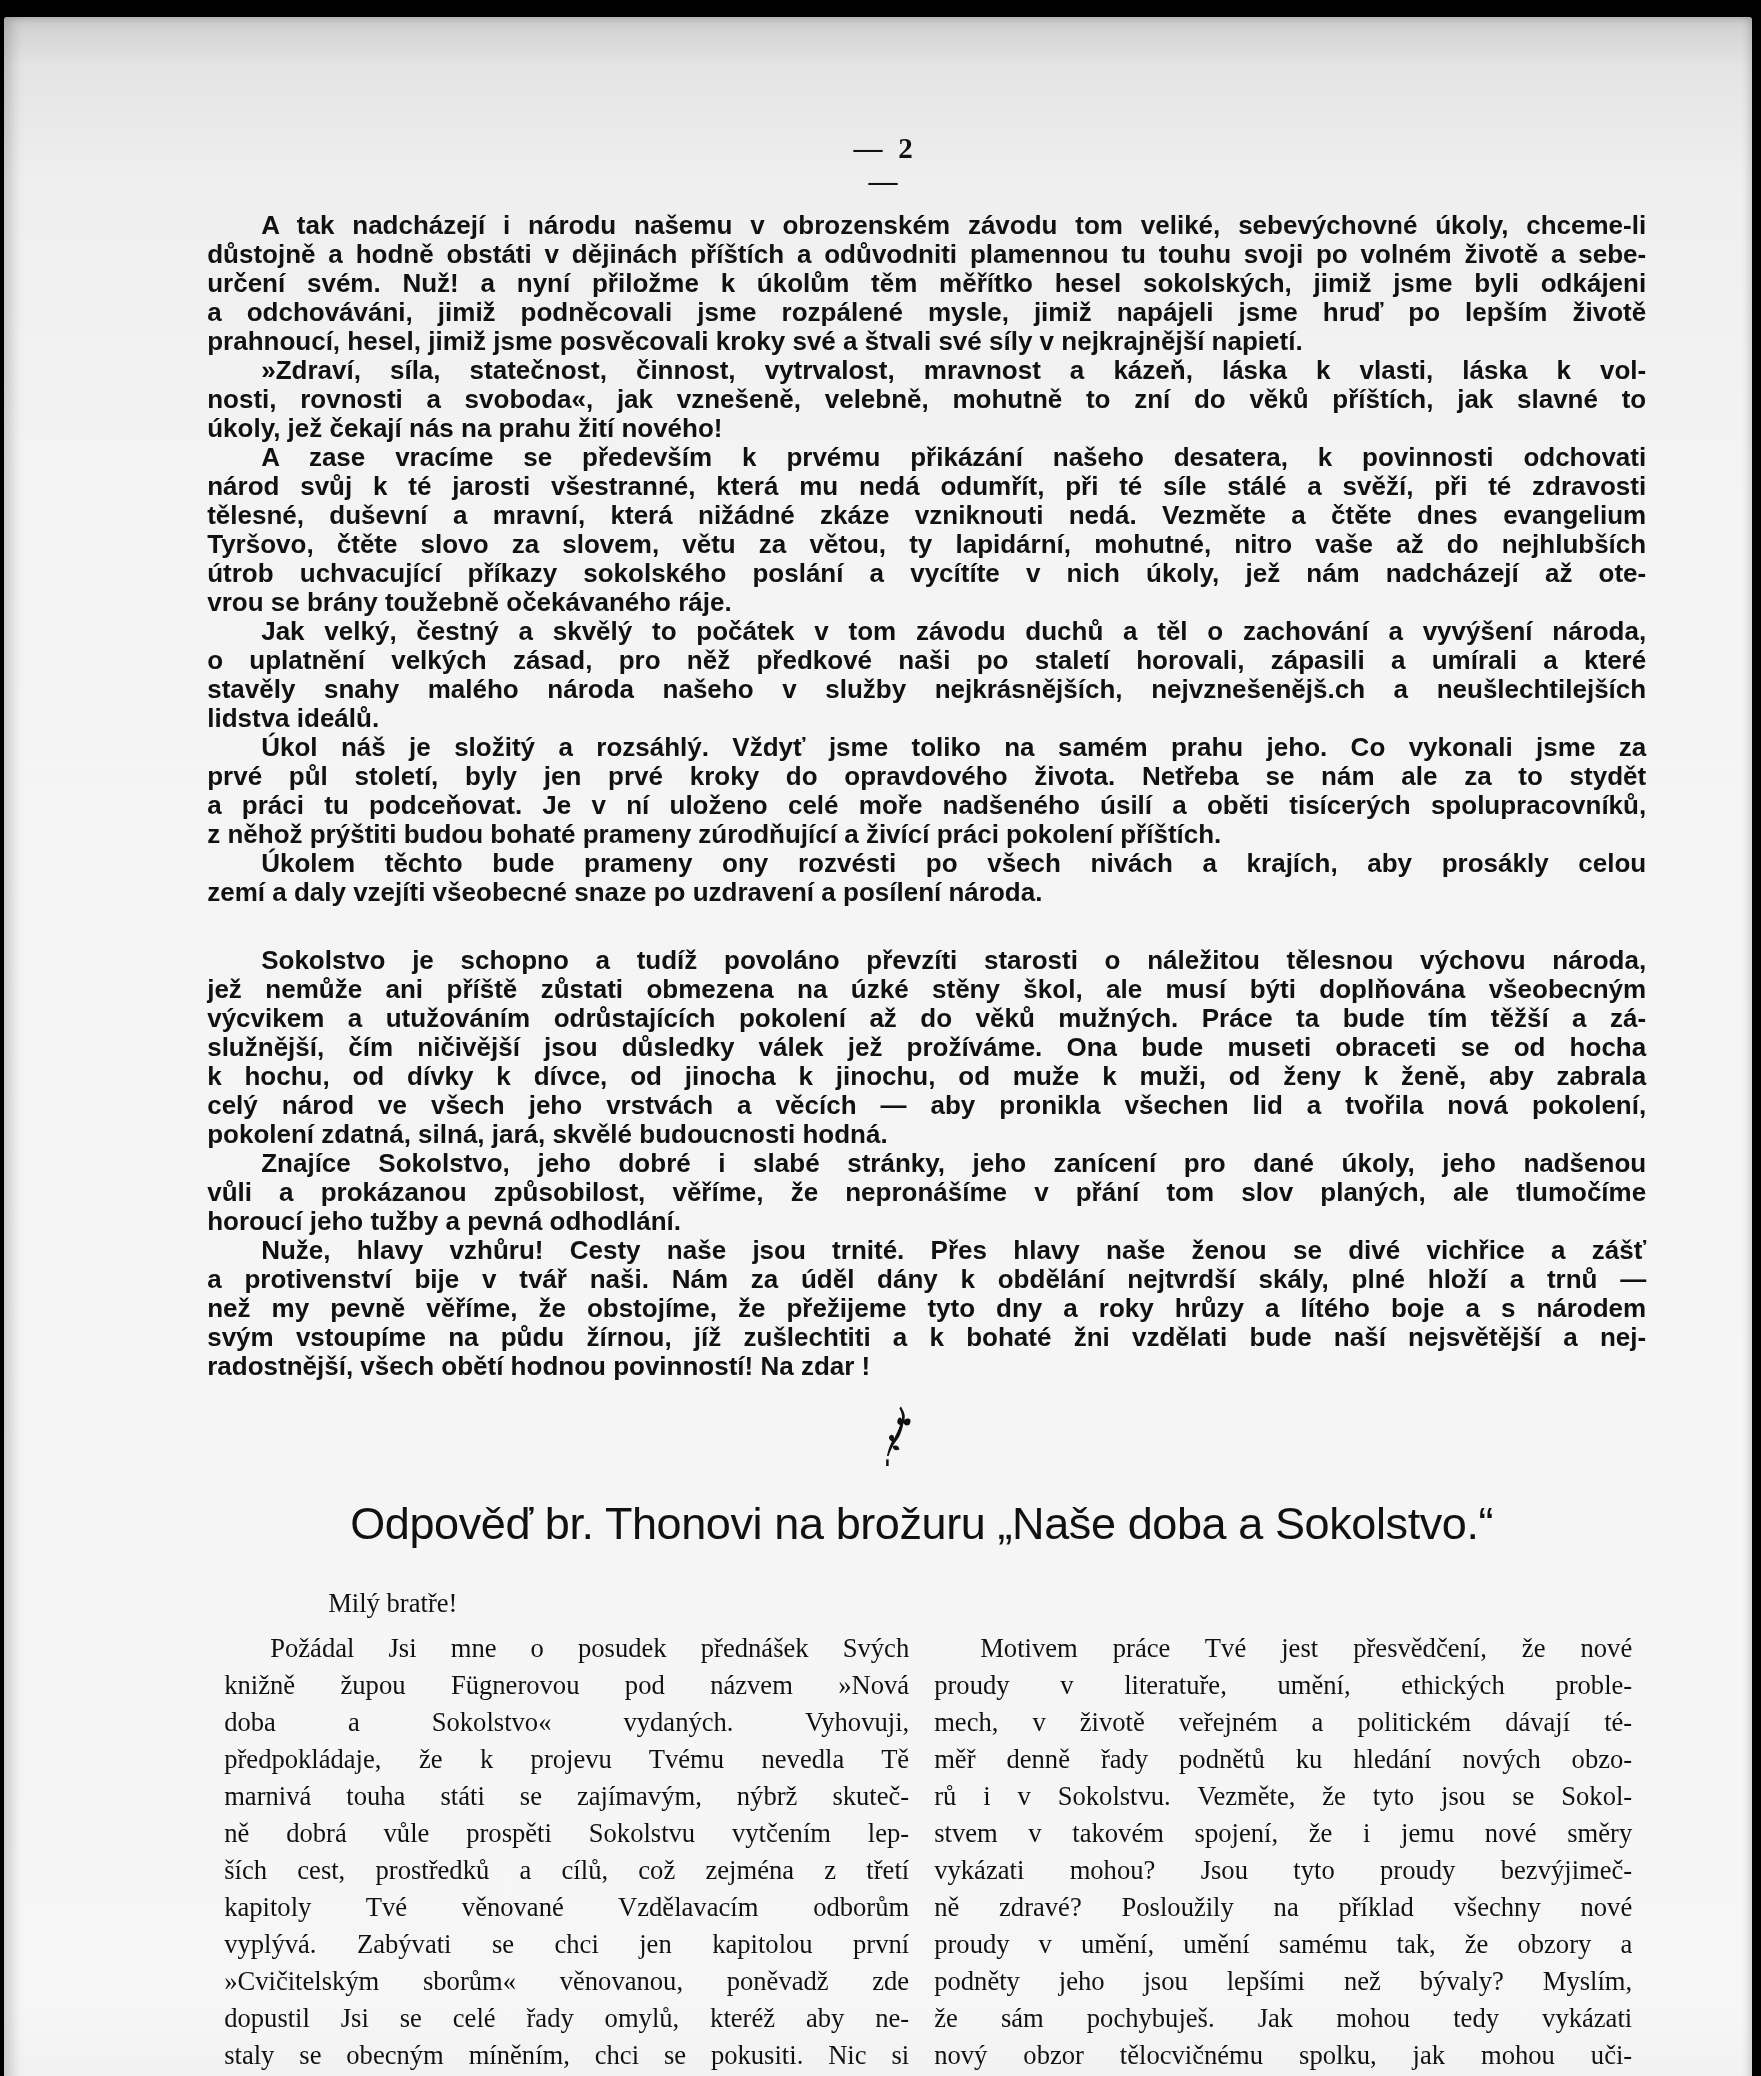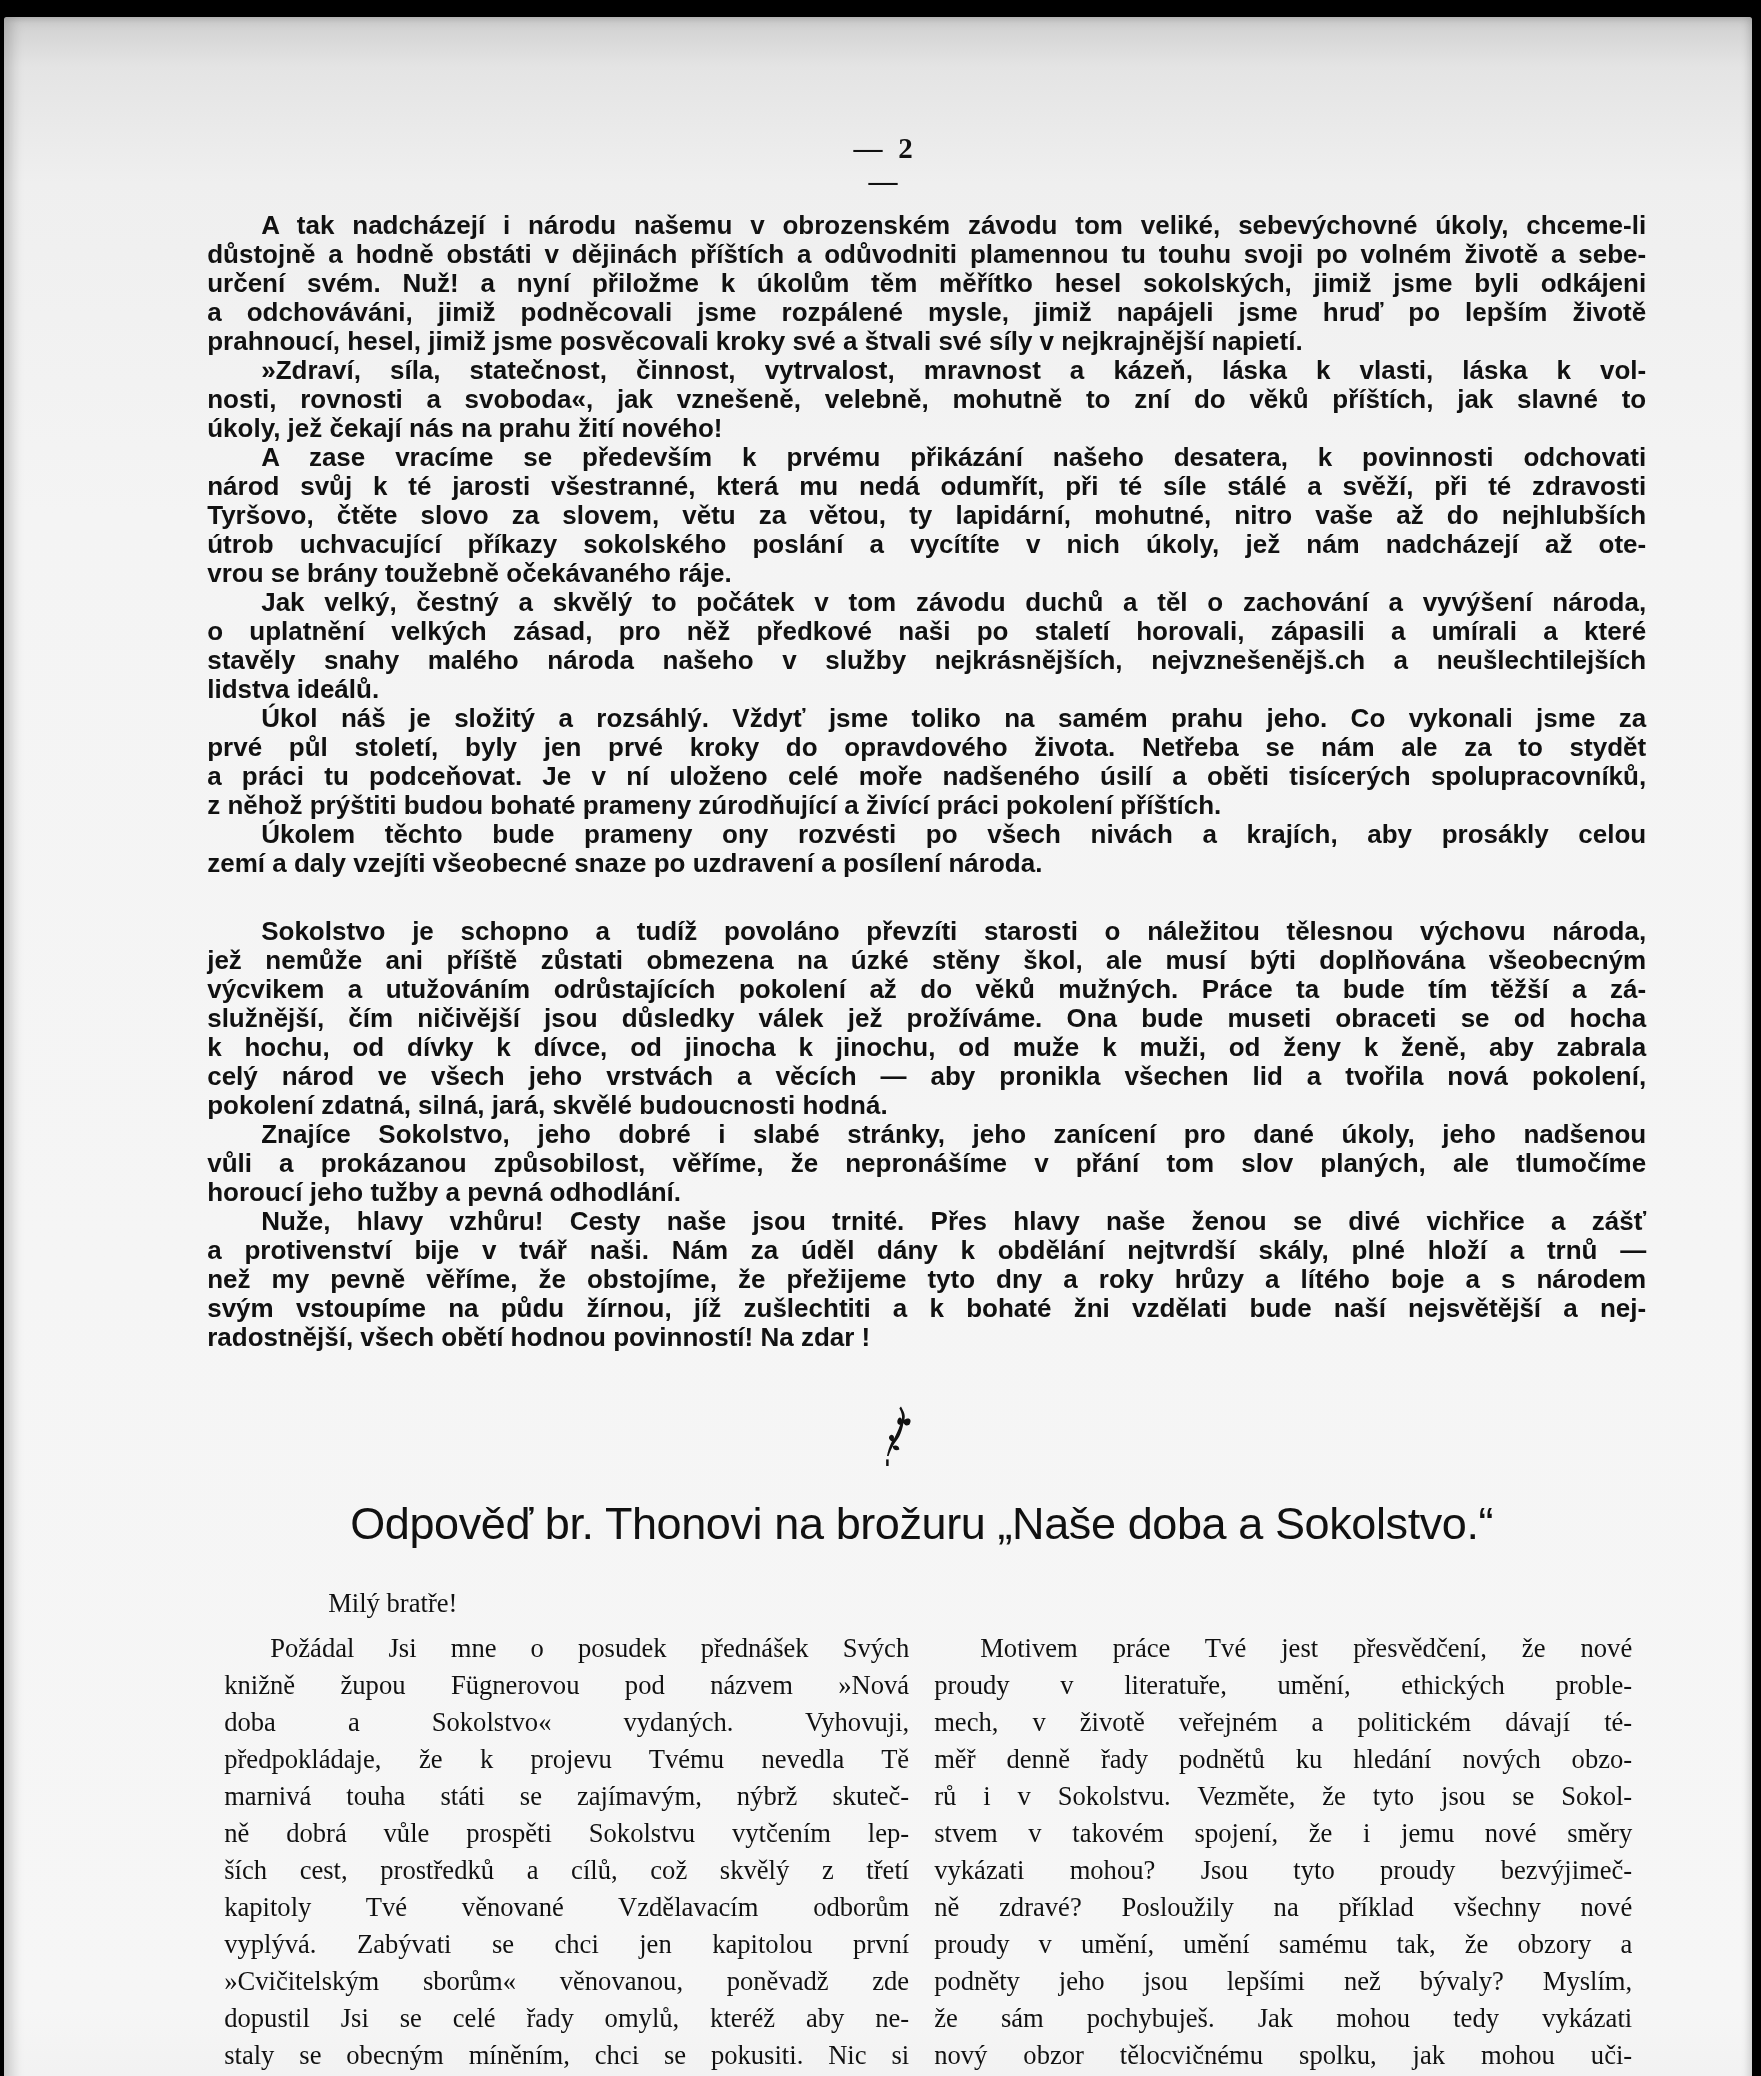--- a/index.html
+++ b/index.html
@@ -69,20 +69,21 @@
         <span class="line last">prahnoucí, hesel, jimiž jsme posvěcovali kroky své a štvali své síly v nejkrajnější napietí.</span>
       </div>
       <div>
         <span class="line" style="padding-left: 54px;">»Zdraví, síla, statečnost, činnost, vytrvalost, mravnost a kázeň, láska k vlasti, láska k vol-</span>
         <span class="line">nosti, rovnosti a svoboda«, jak vznešeně, velebně, mohutně to zní do věků příštích, jak slavné to</span>
         <span class="line last">úkoly, jež čekají nás na prahu žití nového!</span>
       </div>
       <div>
         <span class="line" style="padding-left: 54px;">A zase vracíme se především k prvému přikázání našeho desatera, k povinnosti odchovati</span>
         <span class="line">národ svůj k té jarosti všestranné, která mu nedá odumřít, při té síle stálé a svěží, při té zdravosti</span>
+        <span class="line">tělesné, duševní a mravní, která nižádné zkáze vzniknouti nedá. Vezměte a čtěte dnes evangelium</span>
         <span class="line">Tyršovo, čtěte slovo za slovem, větu za větou, ty lapidární, mohutné, nitro vaše až do nejhlubších</span>
         <span class="line">útrob uchvacující příkazy sokolského poslání a vycítíte v nich úkoly, jež nám nadcházejí až ote-</span>
         <span class="line last">vrou se brány toužebně očekávaného ráje.</span>
       </div>
       <div>
         <span class="line" style="padding-left: 54px;">Jak velký, čestný a skvělý to počátek v tom závodu duchů a těl o zachování a vyvýšení národa,</span>
         <span class="line">o uplatnění velkých zásad, pro něž předkové naši po staletí horovali, zápasili a umírali a které</span>
         <span class="line">stavěly snahy malého národa našeho v služby nejkrásnějších, nejvznešenějš.ch a neušlechtilejších</span>
         <span class="line last">lidstva ideálů.</span>
       </div>
@@ -127,21 +128,21 @@
   <div class="heading">Odpověď br. Thonovi na brožuru „Naše doba a Sokolstvo.“</div>
 
   <div class="col col-left" id="colLeft">
     <span class="salutation">Milý bratře!</span>
   <span class="line" style="padding-left: 46px;">Požádal Jsi mne o posudek přednášek Svých</span>
       <span class="line">knižně župou Fügnerovou pod názvem »Nová</span>
       <span class="line">doba a Sokolstvo« vydaných. Vyhovuji,</span>
       <span class="line">předpokládaje, že k projevu Tvému nevedla Tě</span>
       <span class="line">marnivá touha státi se zajímavým, nýbrž skuteč-</span>
       <span class="line">ně dobrá vůle prospěti Sokolstvu vytčením lep-</span>
-      <span class="line">ších cest, prostředků a cílů, což skvělý z třetí</span>
+      <span class="line">ších cest, prostředků a cílů, což zejména z třetí</span>
       <span class="line">kapitoly Tvé věnované Vzdělavacím odborům</span>
       <span class="line">vyplývá. Zabývati se chci jen kapitolou první</span>
       <span class="line">»Cvičitelským sborům« věnovanou, poněvadž zde</span>
       <span class="line">dopustil Jsi se celé řady omylů, kteréž aby ne-</span>
       <span class="line">staly se obecným míněním, chci se pokusiti. Nic si</span>
     </div>
   <div class="col col-right" id="colRight" style="top:1613px;">
       <span class="line" style="padding-left: 46px;">Motivem práce Tvé jest přesvědčení, že nové</span>
       <span class="line">proudy v literatuře, umění, ethických proble-</span>
       <span class="line">mech, v životě veřejném a politickém dávají té-</span>

